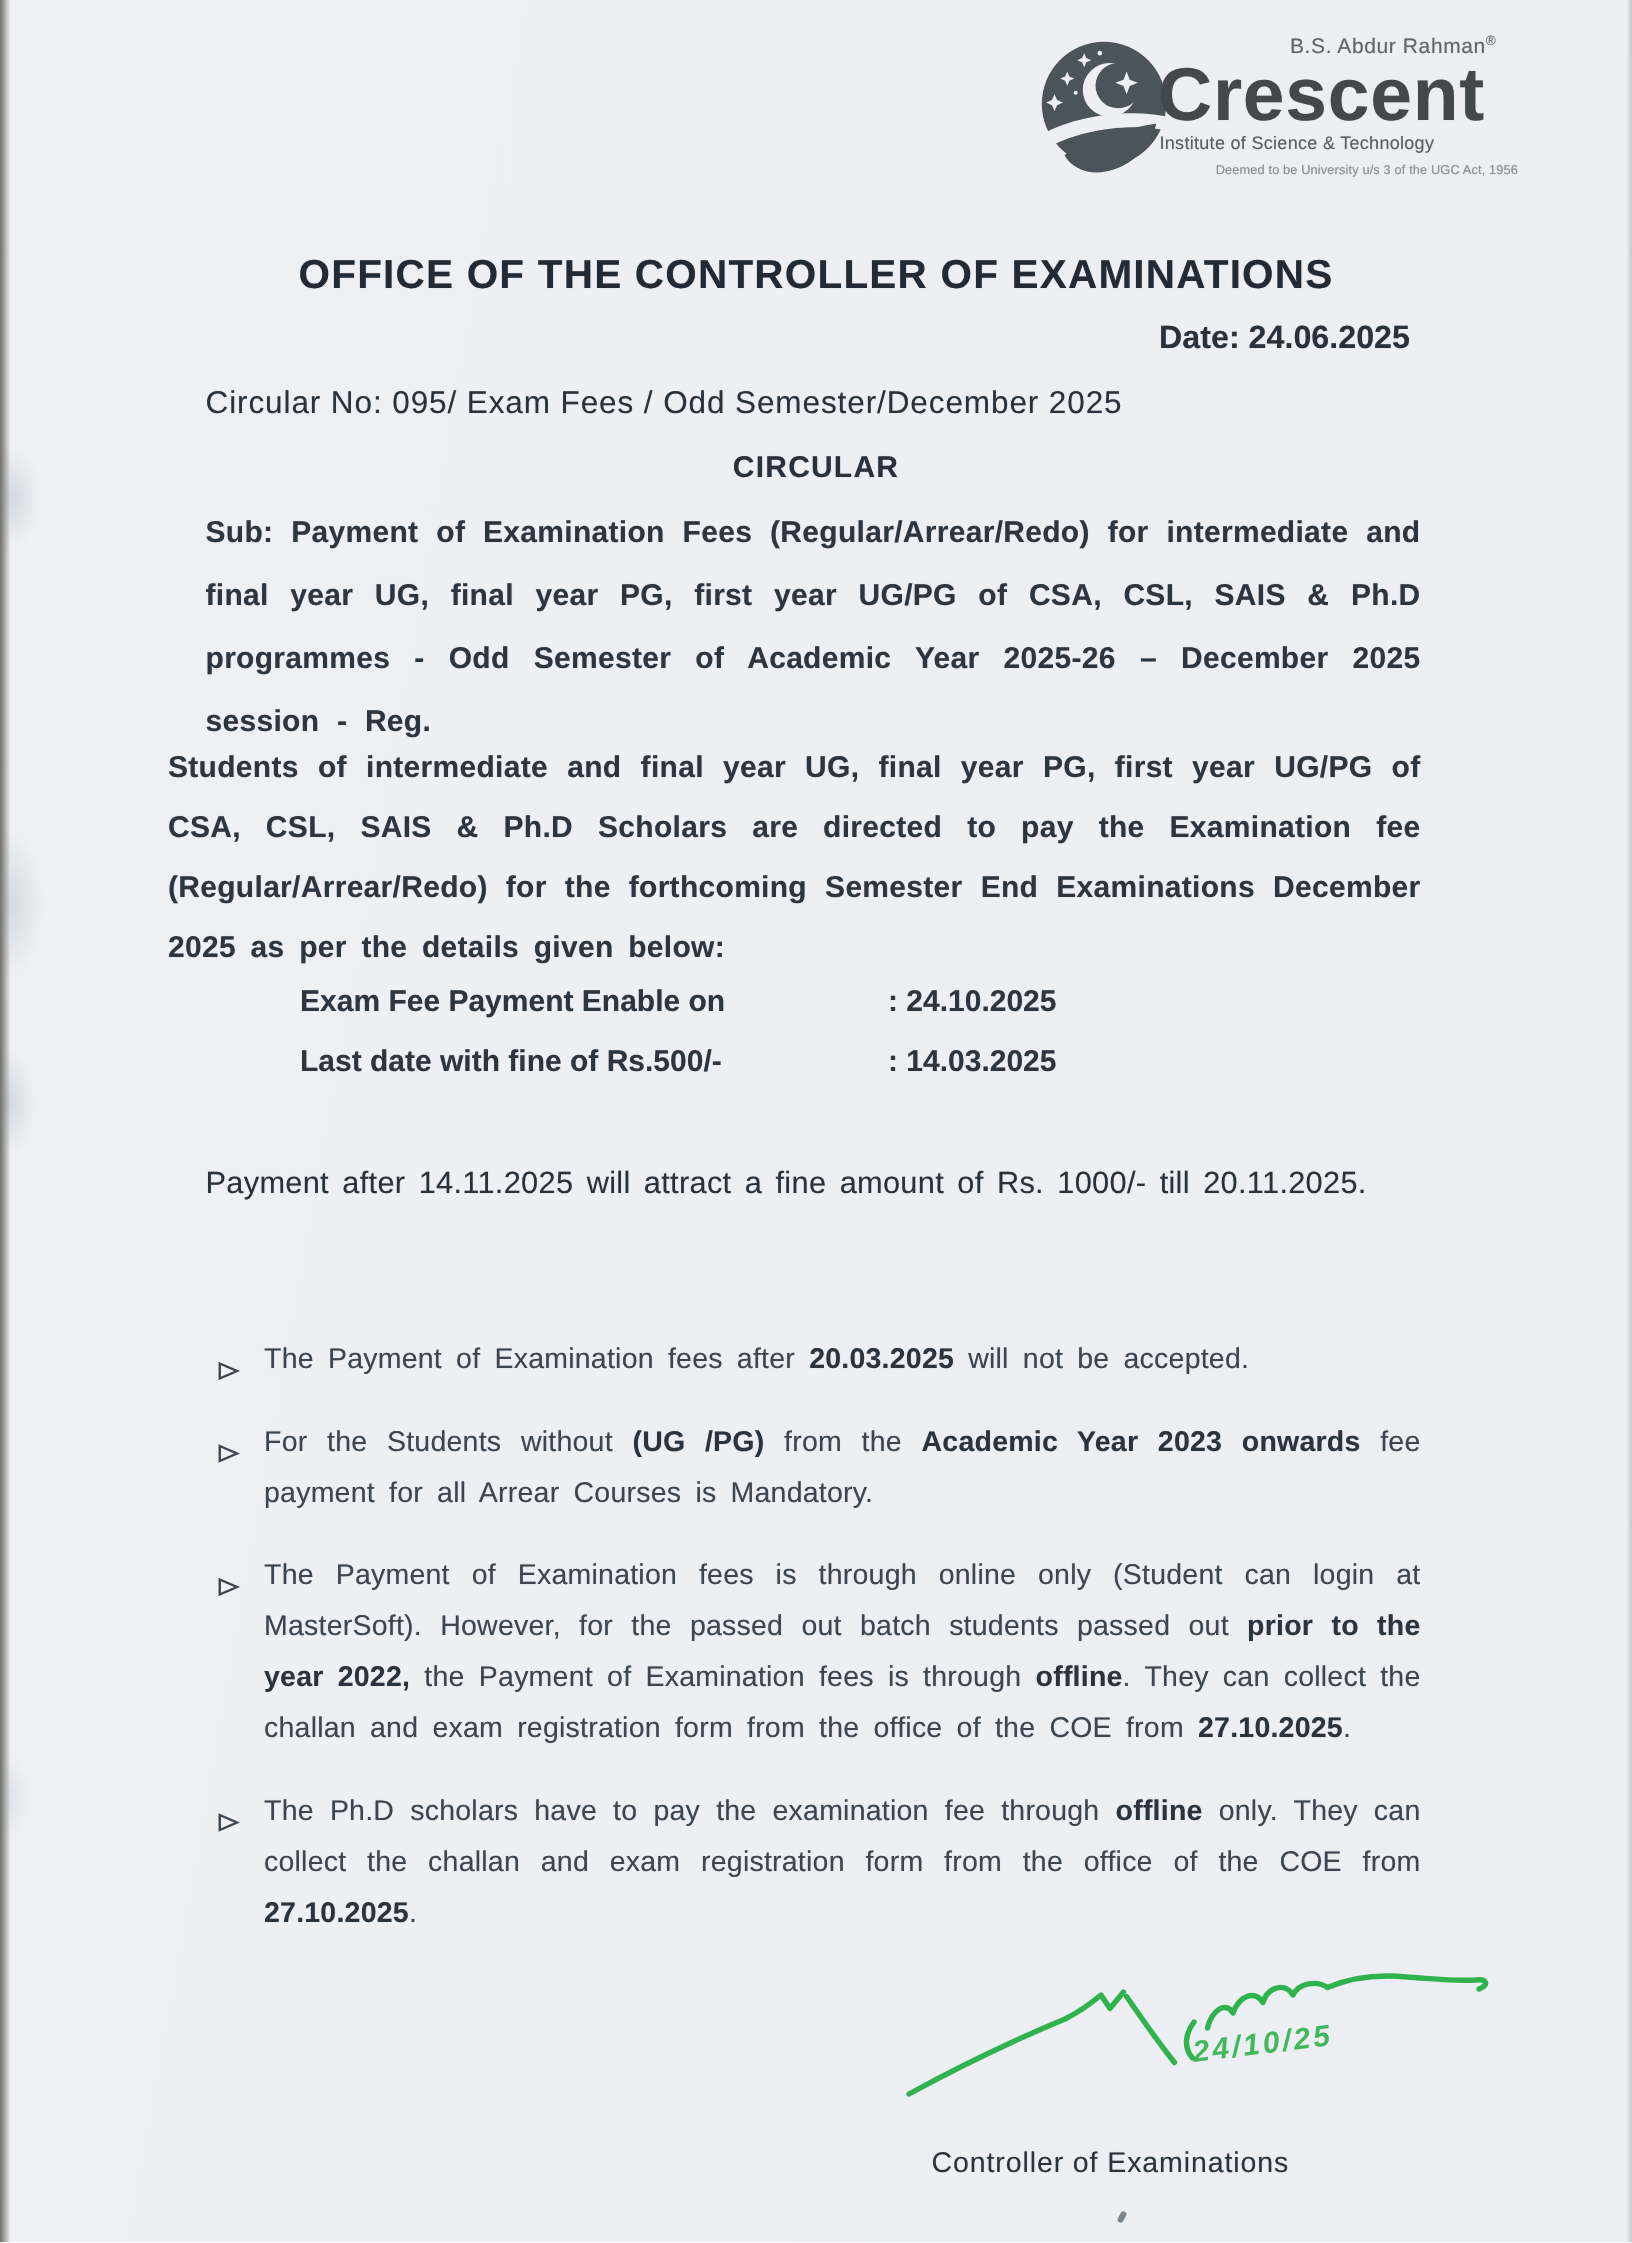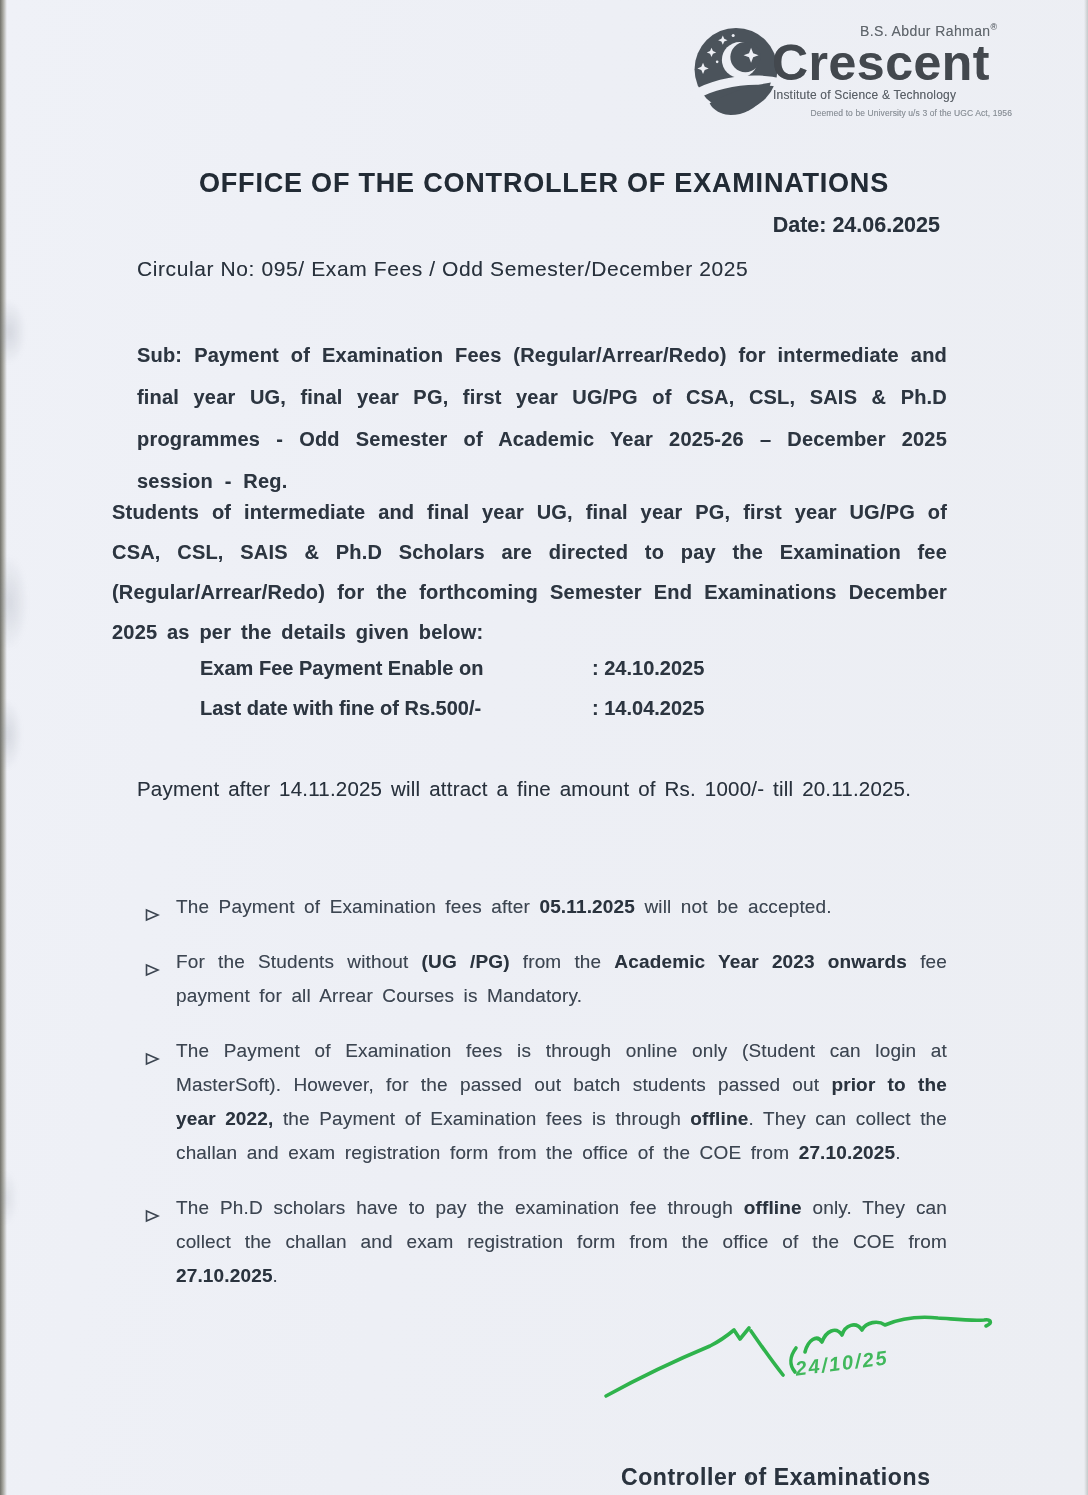--- a/index.html
+++ b/index.html
@@ -110,22 +110,22 @@
 
   
   .sig { position: absolute; left: 598px; top: 1308px; width: 400px; height: 100px; }
   .sig path { fill: none; stroke: var(--ink-green); stroke-width: 3.6; stroke-linecap: round; stroke-linejoin: round; }
   .sig-date {
     position: absolute; left: 795px; top: 1352px;
     font-size: 20px; font-style: italic; color: var(--ink-green);
     transform: rotate(-7deg); letter-spacing: 2px; text-shadow: none; font-weight: 700; opacity: 0.9;
   }
   .signer {
-    position: absolute; left: 621px; top: 1464px;
-    font-size: 23px; font-weight: 700; color: #2a333e; letter-spacing: 0.6px;
+    position: absolute; left: 621px; top: 1432px;
+    font-size: 19px; font-weight: 400; color: #2a333e; letter-spacing: 0.6px;
   }
 </style>
 </head>
 <body>
 
 <div class="page">
 
   <div class="edge-left"></div>
   <div class="edge-right"></div>
   <div class="smudge s1"></div>
@@ -152,41 +152,42 @@
     </svg>
     <div class="tm-line"><span>B.S. Abdur Rahman</span><sup>®</sup></div>
     <div class="wordmark">Crescent</div>
     <div class="logo-subtitle">Institute of Science &amp; Technology</div>
     <div class="logo-deemed">Deemed to be University u/s 3 of the UGC Act, 1956</div>
   </div>
 
   <div class="office-title">OFFICE OF THE CONTROLLER OF EXAMINATIONS</div>
   <div class="date-line">Date: 24.06.2025</div>
   <div class="circ-no">Circular No: 095/ Exam Fees / Odd Semester/December 2025</div>
+  <div class="circ-head">CIRCULAR</div>
 
   <p class="subject">Sub: Payment of Examination Fees (Regular/Arrear/Redo) for intermediate and final year UG, final year PG, first year UG/PG of CSA, CSL, SAIS  &amp; Ph.D programmes - Odd Semester of Academic Year 2025-26 – December 2025 session - Reg.</p>
   <p class="intro">Students of intermediate and final year UG, final year PG, first year UG/PG of CSA, CSL, SAIS  &amp; Ph.D Scholars are directed to pay the Examination fee (Regular/Arrear/Redo) for the forthcoming Semester End Examinations December 2025 as per the details given below:</p>
 
   <div class="fees">
       <div class="fee-row">
         <span class="fee-label">Exam Fee Payment Enable on</span>
         <span class="fee-value">: 24.10.2025</span>
       </div>
       <div class="fee-row">
         <span class="fee-label">Last date with fine of Rs.500/-</span>
-        <span class="fee-value">: 14.04.2025</span>
+        <span class="fee-value">: 14.03.2025</span>
       </div>
     </div>
 
   <p class="fine">Payment after 14.11.2025 will attract a fine amount of Rs. 1000/- till 20.11.2025.</p>
 
   <div class="bullets">
       <div class="bullet"><span class="marker"><svg width="15" height="14" viewBox="0 0 15 14">
             <path d="M1.5 2 L13 7 L1.5 12 Z" fill="none" stroke="currentColor" stroke-width="1.6"></path>
-          </svg></span><span>The Payment of Examination fees after </span><span class="b">05.11.2025</span><span> will not be accepted.</span></div>
+          </svg></span><span>The Payment of Examination fees after </span><span class="b">20.03.2025</span><span> will not be accepted.</span></div>
       <div class="bullet"><span class="marker"><svg width="15" height="14" viewBox="0 0 15 14">
             <path d="M1.5 2 L13 7 L1.5 12 Z" fill="none" stroke="currentColor" stroke-width="1.6"></path>
           </svg></span><span>For the Students without </span><span class="b">(UG /PG)</span><span> from the </span><span class="b">Academic Year 2023 onwards</span><span> fee payment for all Arrear Courses is Mandatory.</span></div>
       <div class="bullet"><span class="marker"><svg width="15" height="14" viewBox="0 0 15 14">
             <path d="M1.5 2 L13 7 L1.5 12 Z" fill="none" stroke="currentColor" stroke-width="1.6"></path>
           </svg></span><span>The Payment of Examination fees is through online only (Student can login at MasterSoft). However, for the passed out batch students passed out </span><span class="b">prior to the year 2022,</span><span> the Payment of Examination fees is through </span><span class="b">offline</span><span>. They can collect the challan and exam registration form from the office of the COE from </span><span class="b">27.10.2025</span><span>.</span></div>
       <div class="bullet"><span class="marker"><svg width="15" height="14" viewBox="0 0 15 14">
             <path d="M1.5 2 L13 7 L1.5 12 Z" fill="none" stroke="currentColor" stroke-width="1.6"></path>
           </svg></span><span>The Ph.D scholars have to pay the examination fee through </span><span class="b">offline</span><span> only. They can collect the challan and exam registration form from the office of the COE from </span><span class="b">27.10.2025</span><span>.</span></div>
     </div>

